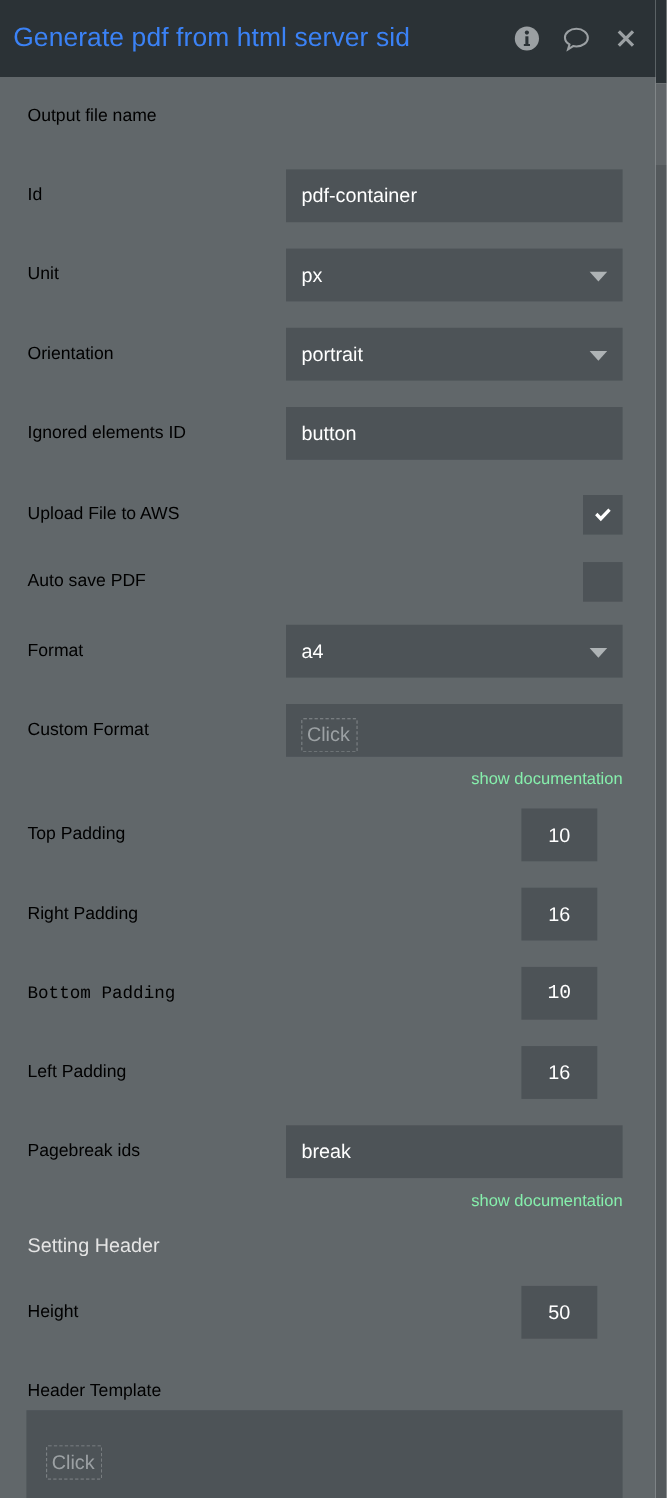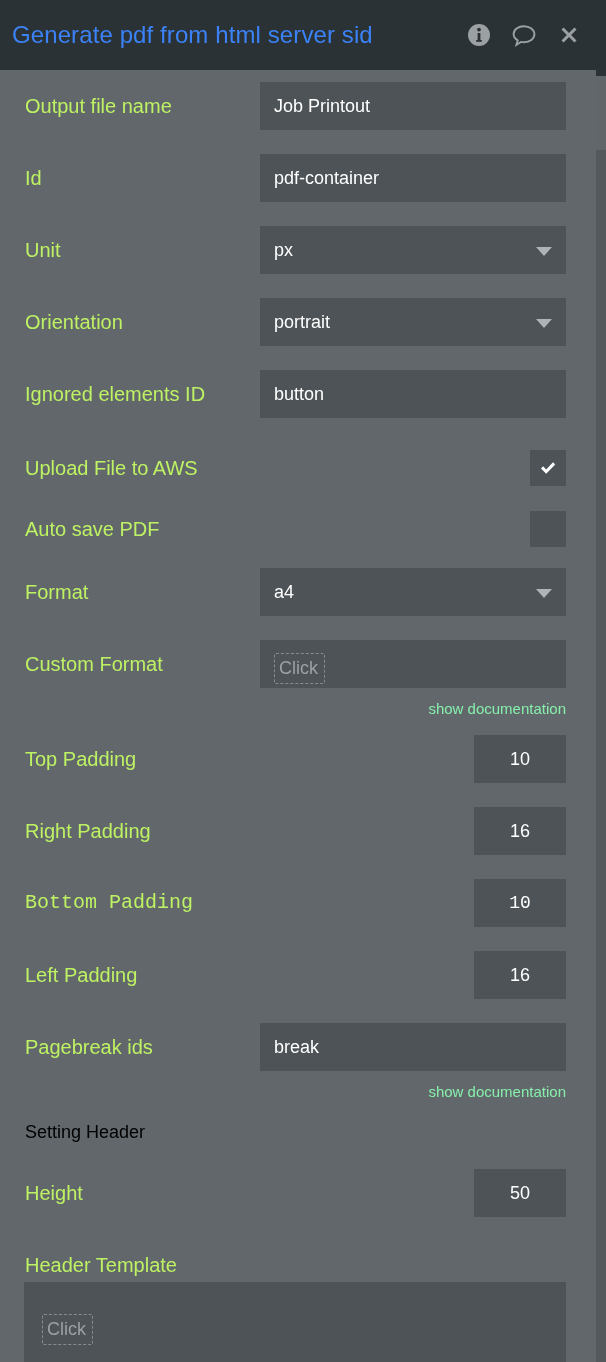--- a/index.html
+++ b/index.html
@@ -96,22 +96,22 @@
   .row {
     position: absolute;
     left: 0;
     width: 596px;
     display: flex;
     align-items: center;
   }
   .label {
     position: absolute;
     left: 25px;
-    color: #bef264;
-    font-size: 20px;
+    color: #000000;
+    font-size: 16px;
     line-height: 22px;
     white-space: nowrap;
   }
 
   .field {
     position: absolute;
     left: 260px;
     width: 306px;
     height: 48px;
     background: #4d5357;
@@ -131,21 +131,21 @@
     margin-top: -3px;
     width: 0; height: 0;
     border-left: 8px solid transparent;
     border-right: 8px solid transparent;
     border-top: 9px solid #aeb3b5;
   }
 
   .numfield {
     position: absolute;
     left: 474px;
-    width: 92px;
+    width: 69px;
     height: 48px;
     background: #4d5357;
     color: #ffffff;
     font-size: 18px;
     line-height: 48px;
     text-align: center;
   }
 
   .checkbox {
     position: absolute;
@@ -182,21 +182,21 @@
     font-size: 15px;
     line-height: 18px;
     text-align: right;
     cursor: pointer;
     white-space: nowrap;
   }
 
   .sectionlabel {
     position: absolute;
     left: 25px;
-    color: #000000;
+    color: #e5e5e5;
     font-size: 18px;
     line-height: 22px;
     white-space: nowrap;
   }
 </style>
 </head>
 <body>
 
 <div id="bg-layer">
   <div id="bg-strip-a"></div>
@@ -228,21 +228,20 @@
           <path d="M4.5 6.6 L6.6 4.5 L12 9.9 L17.4 4.5 L19.5 6.6 L14.1 12 L19.5 17.4 L17.4 19.5 L12 14.1 L6.6 19.5 L4.5 17.4 L9.9 12 Z" fill="#9ba0a3"></path>
         </svg>
       </div>
     </div>
   </div>
 
   <div id="form">
 
     <div class="row" style="top:12px;height:48px;">
       <div class="label">Output file name</div>
-      <div class="field">Job Printout</div>
     </div>
 
     <div class="row" style="top:84px;height:48px;">
       <div class="label">Id</div>
       <div class="field">pdf-container</div>
     </div>
 
     <div class="row" style="top:156px;height:48px;">
       <div class="label">Unit</div>
       <div class="field select">

